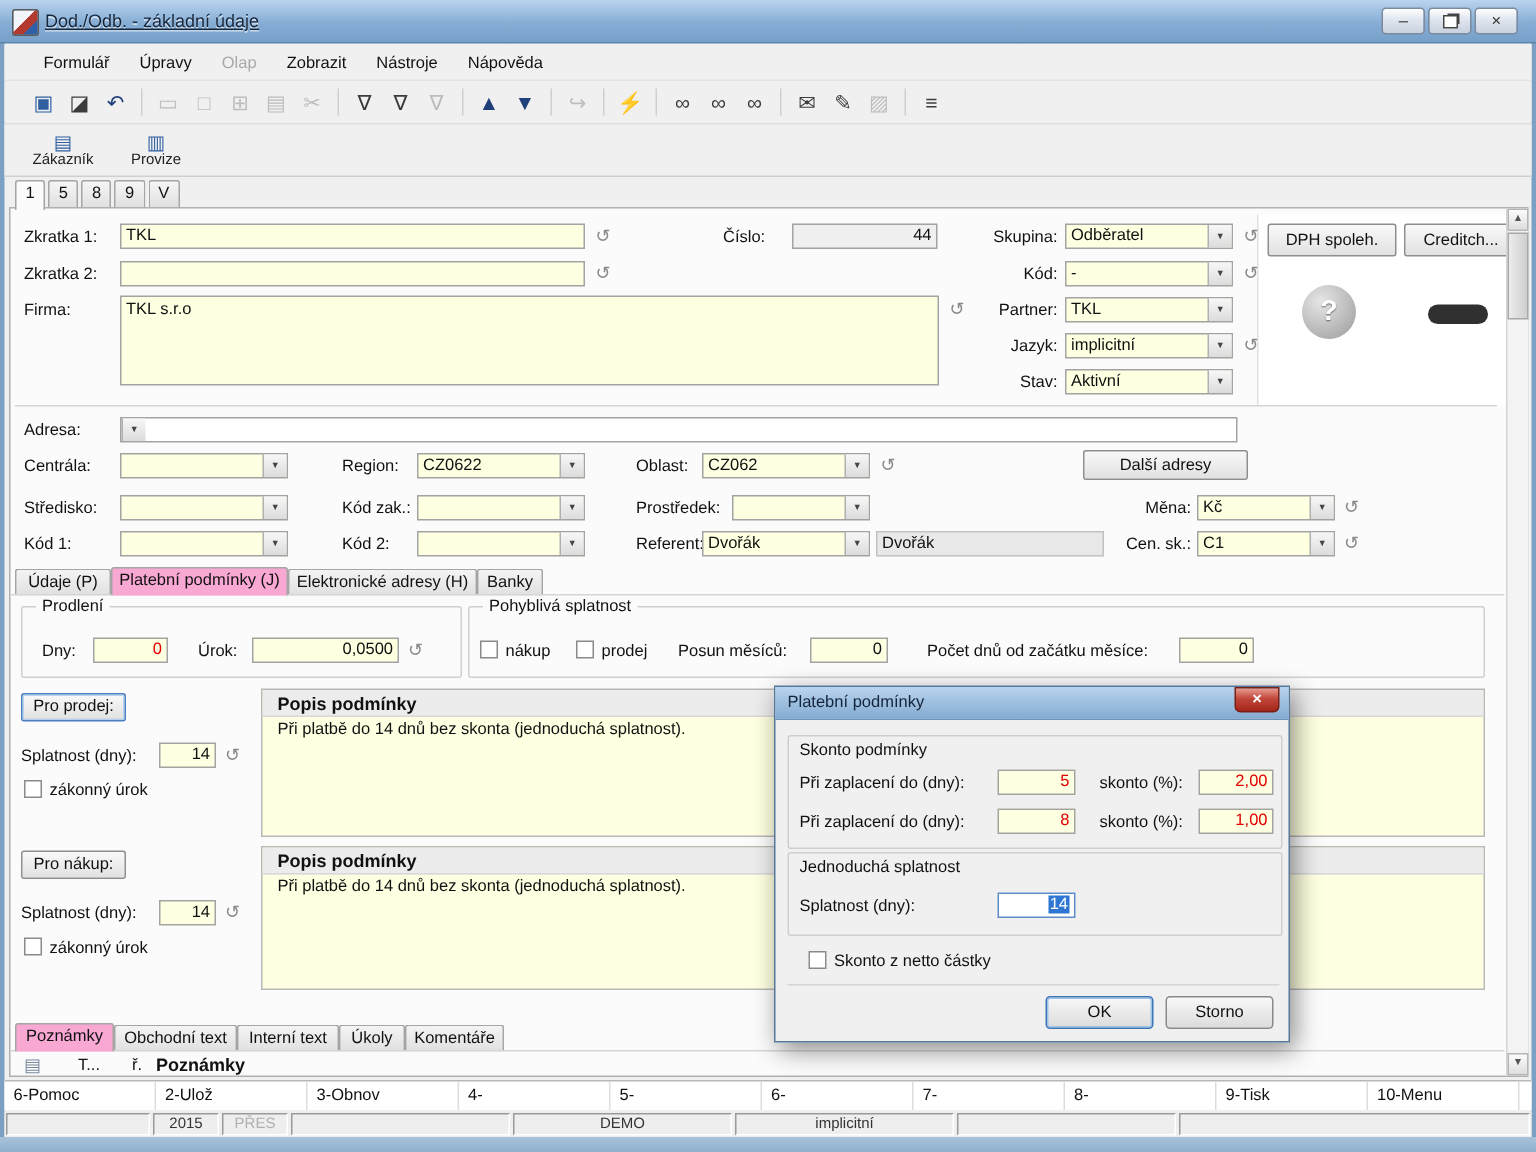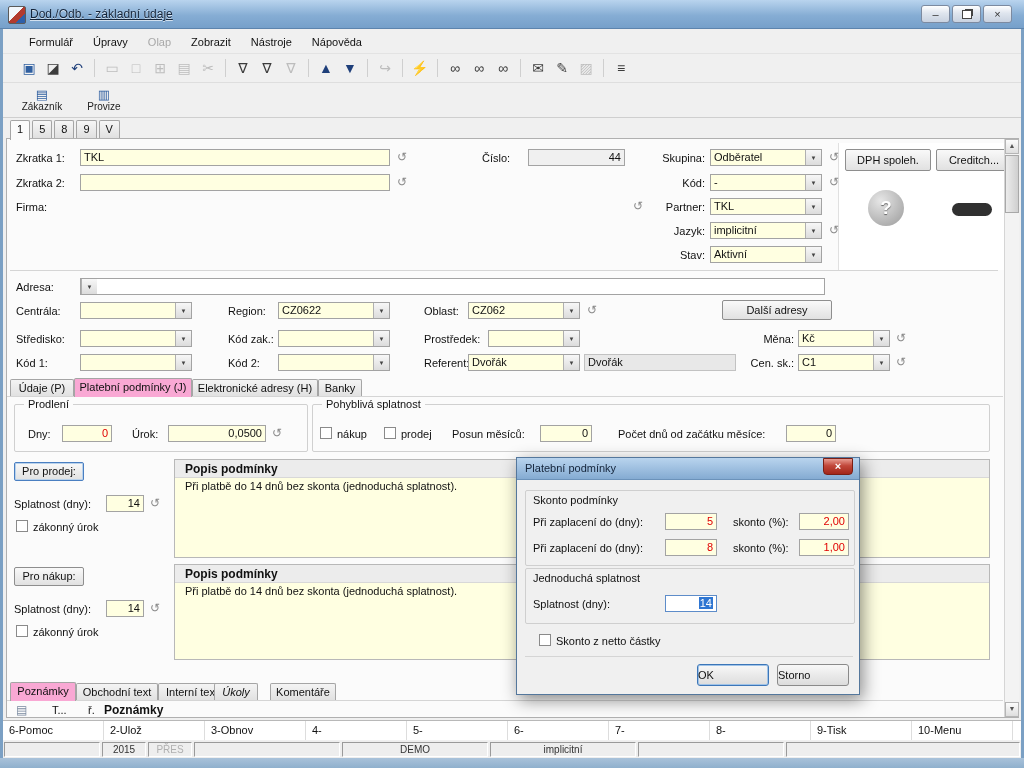--- a/index.html
+++ b/index.html
@@ -81,21 +81,21 @@
   .dtitle{position:absolute;left:0;top:0;width:100%;height:22px;background:linear-gradient(#b9d4ee,#84abd2);border-bottom:1px solid #6b92ba;box-sizing:border-box;}
   .dtitle .t{position:absolute;left:8px;top:4px;font-size:11px;color:#14243a;}
   .dclose{position:absolute;right:6px;top:0;width:30px;height:17px;border:1px solid #7a1f15;border-radius:0 0 4px 4px;
     background:linear-gradient(#e89b90,#c1473a 45%,#a32619);color:#fff;text-align:center;line-height:15px;font-size:11px;font-weight:bold;box-sizing:border-box;}
   .dgroup{position:absolute;border:1px solid #cfcfcf;border-radius:2px;}
   .dglabel{position:absolute;white-space:nowrap;}
   .dfld{position:absolute;background:#ffffe1;border:1px solid #a3a3a3;height:17px;line-height:15px;padding:0 3px;box-sizing:border-box;text-align:right;color:#e00000;}
   .dfld.sel{background:#fff;border-color:#5d8cc9;color:#111;text-align:right;}
   .dfld.sel .hl{background:#2f76d2;color:#fff;padding:0 1px;}
   .dbtn2{position:absolute;width:72px;height:22px;background:linear-gradient(#f8f8f8,#dcdcdc);border:1px solid #8a8a8a;border-radius:3px;
-    text-align:left;line-height:20px;box-sizing:border-box;}
+    text-align:center;line-height:20px;box-sizing:border-box;}
   .dbtn2.def{border-color:#3c76b8;box-shadow:0 0 0 1px #9fc3e8 inset;}
   
   .fnbar{position:absolute;left:3px;top:720px;width:1018px;height:20px;background:#ffffff;border-top:1px solid #b8b8b8;display:flex;box-sizing:border-box;}
   .fncell{width:101px;border-right:1px solid #dddddd;padding:3px 0 0 6px;box-sizing:border-box;white-space:nowrap;overflow:hidden;}
   .statusbar{position:absolute;left:3px;top:741px;width:1018px;height:17px;background:#eeeeee;display:flex;gap:2px;padding:1px;box-sizing:border-box;}
   .scell{border:1px solid;border-color:#9a9a9a #ffffff #ffffff #9a9a9a;display:flex;align-items:center;justify-content:center;
     font-size:10px;color:#333;box-sizing:border-box;overflow:hidden;white-space:nowrap;}
   .scell.dim{color:#b0b0b0;}
 </style>
 </head>
@@ -195,20 +195,21 @@
   <div class="fld" style="left:80px;top:174px;width:310px;"></div>
   <span class="hist" style="left:395px;top:175px;">↺</span>
   <span class="lbl r" style="left:648px;top:177px;width:57px;">Kód:</span>
   <div class="combo" style="left:710px;top:174px;width:112px;">
     <span class="val">-</span>
       <span class="dbtn"></span>
   </div>
   <span class="hist" style="left:827px;top:175px;">↺</span>
 
   <span class="lbl" style="left:16px;top:201px;">Firma:</span>
+  <div class="fld area" style="left:80px;top:197px;width:546px;">TKL s.r.o</div>
   <span class="hist" style="left:631px;top:199px;">↺</span>
   <span class="lbl r" style="left:648px;top:201px;width:57px;">Partner:</span>
   <div class="combo" style="left:710px;top:198px;width:112px;">
     <span class="val">TKL</span>
       <span class="dbtn"></span>
   </div>
   <span class="lbl r" style="left:648px;top:225px;width:57px;">Jazyk:</span>
   <div class="combo" style="left:710px;top:222px;width:112px;">
     <span class="val">implicitní</span>
       <span class="dbtn"></span>
@@ -340,21 +341,21 @@
   <span class="lbl" style="left:33px;top:626px;">zákonný úrok</span>
 
   <div class="popis" style="left:174px;top:564px;width:816px;height:96px;">
     <div class="ph">Popis podmínky</div>
     <div class="pb">Při platbě do 14 dnů bez skonta (jednoduchá splatnost).</div>
   </div>
 
   <div class="tab2 active" style="left:10px;top:682px;width:66px;">Poznámky</div>
   <div class="tab2" style="left:76px;top:683px;width:82px;">Obchodní text</div>
   <div class="tab2" style="left:158px;top:683px;width:68px;">Interní text</div>
-  <div class="tab2" style="left:214px;top:683px;width:44px;font-style:italic;">Úkoly</div>
+  <div class="tab2" style="left:226px;top:683px;width:44px;">Úkoly</div>
   <div class="tab2" style="left:270px;top:683px;width:66px;">Komentáře</div>
   <div class="hline" style="left:7px;top:700px;width:996px;"></div>
 
   <span class="noteicon" style="left:16px;top:703px;">▤</span>
   <span class="lbl" style="left:52px;top:704px;">T...</span>
   <span class="lbl" style="left:88px;top:704px;">ř.</span>
   <span class="lbl" style="left:104px;top:703px;font-weight:bold;font-size:12px;">Poznámky</span>
 
   <div class="vscroll">
     <span class="sarr up" style="top:0;"></span>

